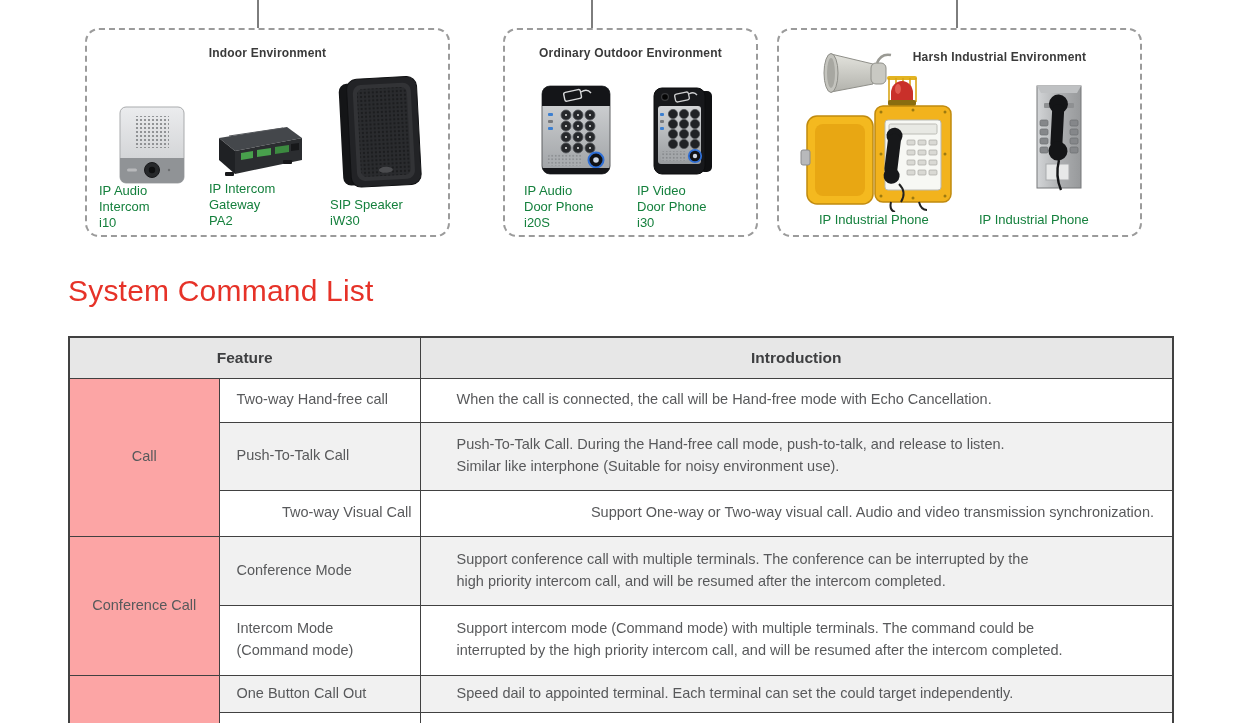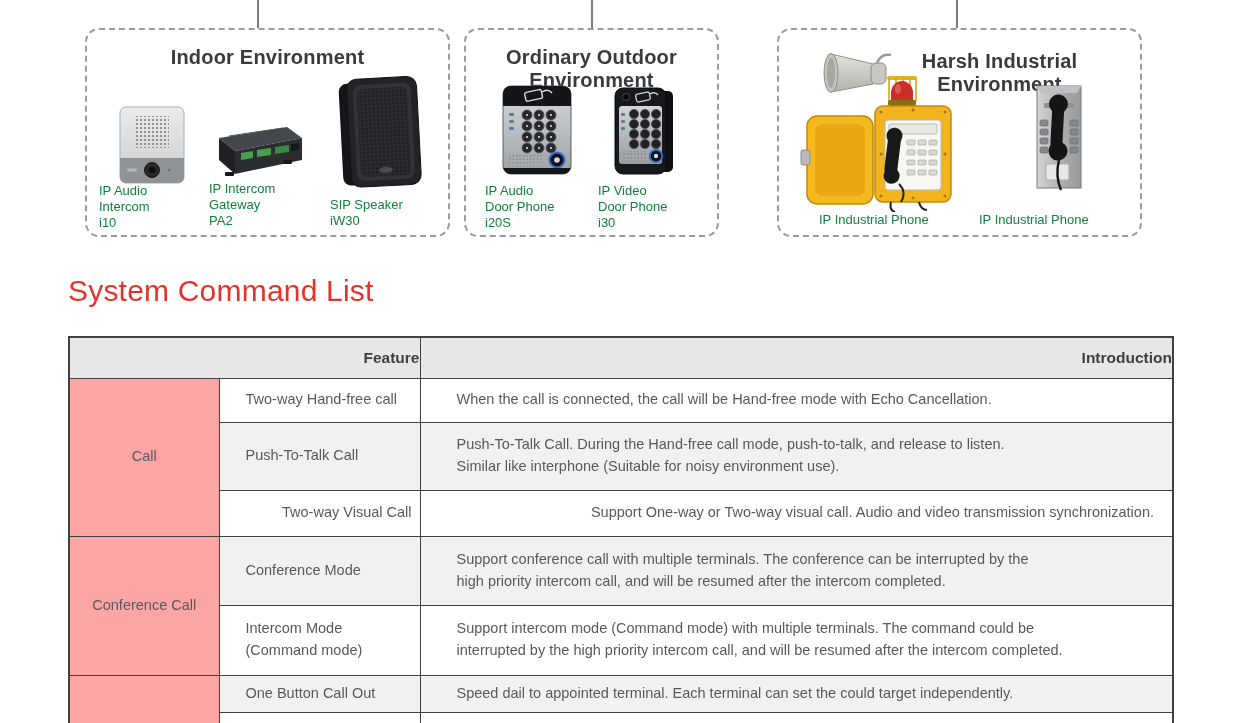--- a/index.html
+++ b/index.html
@@ -5,38 +5,38 @@
   * { margin:0; padding:0; box-sizing:border-box; }
   html,body { background:#ffffff; }
   body { font-family:"Liberation Sans", sans-serif; }
   .page { position:relative; width:1240px; height:723px; background:#fff; overflow:hidden; }
 
   
   .connector { position:absolute; top:0; width:2px; height:29px; background:#7d7d7d; }
 
   
   .env-box { position:absolute; top:28px; height:209px; border:2px dashed #9b9b9b; border-radius:14px; background:#fff; }
-  .env-title { position:absolute; left:0; right:0; top:16px; text-align:center; font-size:20px; font-weight:bold; color:#3a3a3a; letter-spacing:.2px; }
+  .env-title { position:absolute; left:0; right:0; top:16px; text-align:center; font-size:12px; font-weight:bold; color:#3a3a3a; letter-spacing:.2px; }
   .env-title.shifted { left:90px; right:10px; top:12px;margin-top:8px; }
   .product-fig { position:absolute; }
   .plabel { position:absolute; font-size:13px; line-height:1.22; color:#15803d; white-space:pre-line; }
 
   
   .sec-title { position:absolute; left:68px; top:274px; font-size:30px; font-weight:400; color:#e63228; letter-spacing:.2px; }
 
   
   .func-table { position:absolute; left:68px; top:336px; width:1106px; border-collapse:collapse; table-layout:fixed; background:#fff; }
   .func-table col.c1 { width:150px; } .func-table col.c2 { width:201px; }
   .func-table th, .func-table td { border:1.5px solid #414141; vertical-align:middle; }
   .func-table { border:2px solid #414141; }
-  .func-table th { height:41px; background:#e7e7e7; font-size:15.5px; font-weight:bold; color:#3e3f41; text-align:right; }
+  .func-table th { height:41px; background:#e7e7e7; font-size:15.5px; font-weight:bold; color:#3e3f41; text-align:center; }
   .func-table td { font-size:14.5px; color:#58595b; line-height:1.5; }
   td.grp { text-align:center; background:#fca5a5; }
   td.grp.shade { background:#fca5a5; }
-  td.feat { padding-left:26px; padding-right:8px; white-space:pre-line; }
+  td.feat { padding-left:17px; padding-right:8px; white-space:pre-line; }
   td.intro { padding-left:36px; padding-right:18px; white-space:pre-line; }
   tr.shade td.feat, tr.shade td.intro { background:#f1f1f1; }
   tr.h44 td { height:44px; } tr.h68 td { height:68px; } tr.h46 td { height:46px;text-align:right; }
   tr.h69 td { height:69px; } tr.h70 td { height:70px; } tr.h37 td { height:37px; } tr.h14 td { height:14px; }
 </style>
 </head>
 <body>
 
 <div class="page">
 
@@ -104,21 +104,21 @@
     <div class="plabel" style="left:12px;top:153px;width:106px">IP Audio
 Intercom
 i10</div>
     <div class="plabel" style="left:122px;top:151px;width:100px">IP Intercom
 Gateway
 PA2</div>
     <div class="plabel" style="left:243px;top:167px;width:100px">SIP Speaker
 iW30</div>
   </section>
 
-  <section class="env-box" style="left:464px;width:255px">
+  <section class="env-box" style="left:503px;width:255px">
     <h3 class="env-title">Ordinary Outdoor Environment</h3>
 
     <div class="product-fig" style="left:35px;top:54px">
       <svg width="72" height="92" viewBox="0 0 72 92">
         <defs>
           <linearGradient id="gds1" x1="0" y1="0" x2="0" y2="1">
             <stop offset="0" stop-color="#d8dadc"></stop>
               <stop offset="1" stop-color="#9ea1a4"></stop>
           </linearGradient>
           <pattern id="gr20" width="3.5" height="3.5" patternUnits="userSpaceOnUse">

